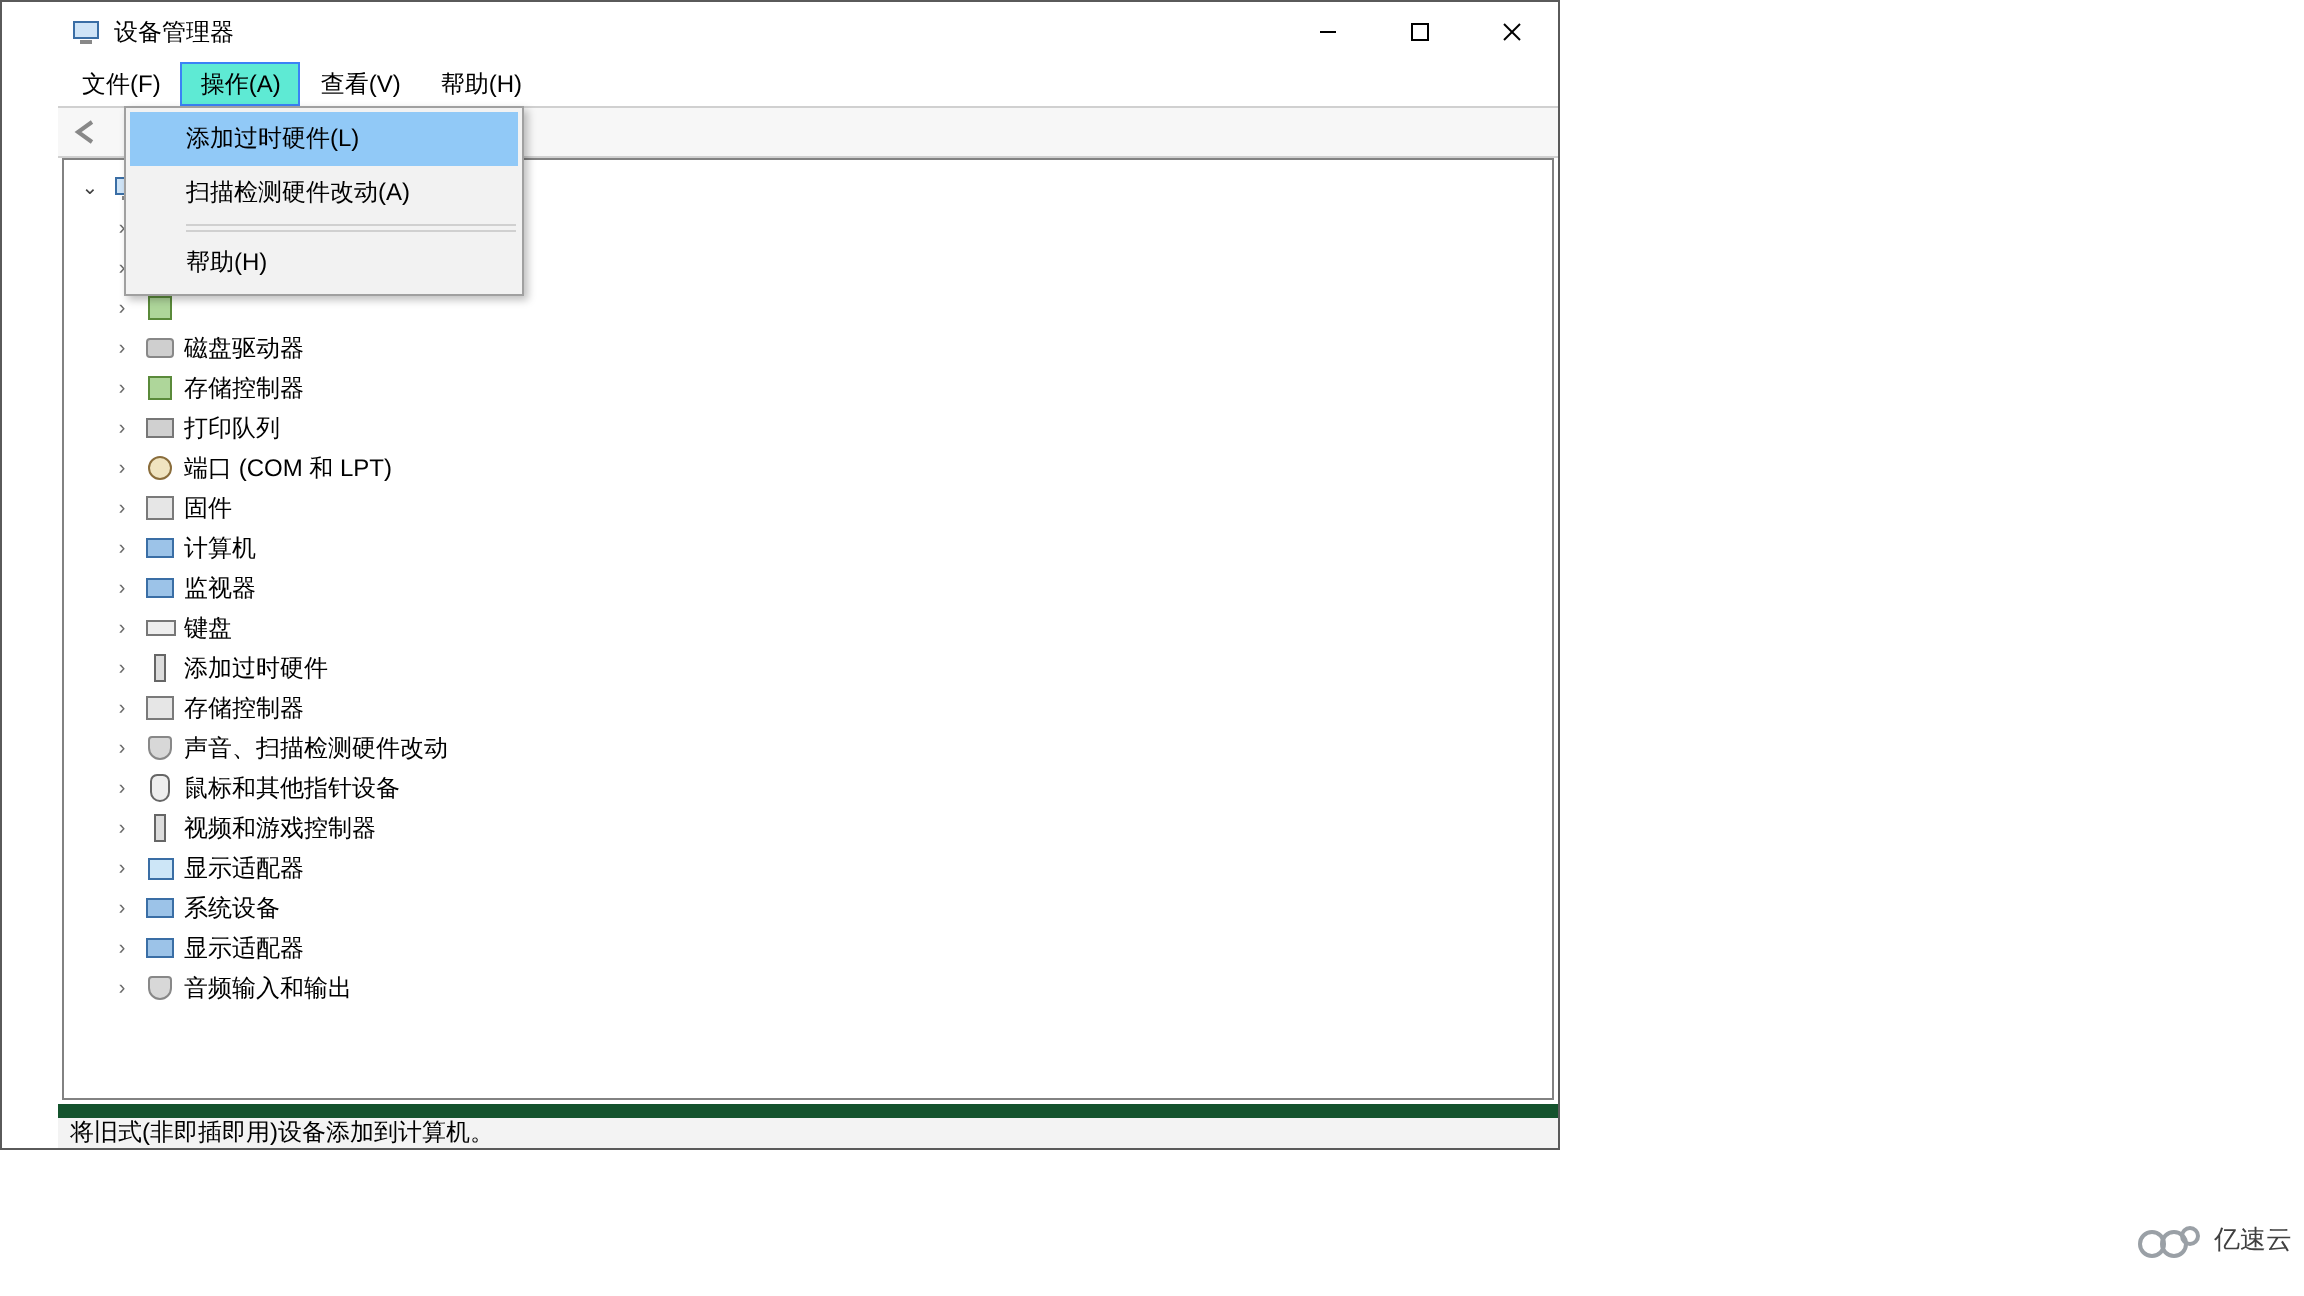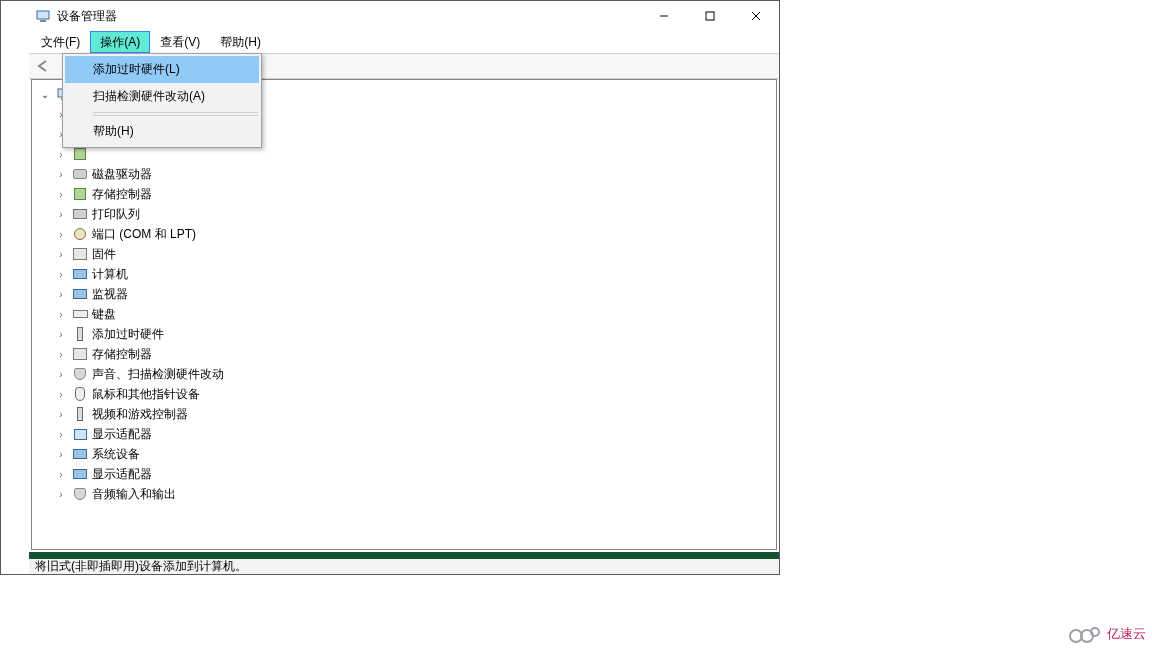--- a/index.html
+++ b/index.html
@@ -138,22 +138,22 @@
     height: 22px;
     border-top: 7px solid #14532d;
     display: flex;
     align-items: center;
     padding-left: 6px;
     background: #f3f3f3;
   }
   .watermark {
     position: absolute;
     right: 6px;
-    bottom: 4px;
-    color: #be185d;
+    bottom: 18px;
+    color: #404040;
     font-size: 13px;
     display: flex;
     align-items: center;
     gap: 4px;
   }
   .wm-circles {
     width: 36px; height: 20px;
   }
   
   .ico-box { width:14px;height:12px;border:1px solid #7a7a7a;background:#e6e6e6;}

